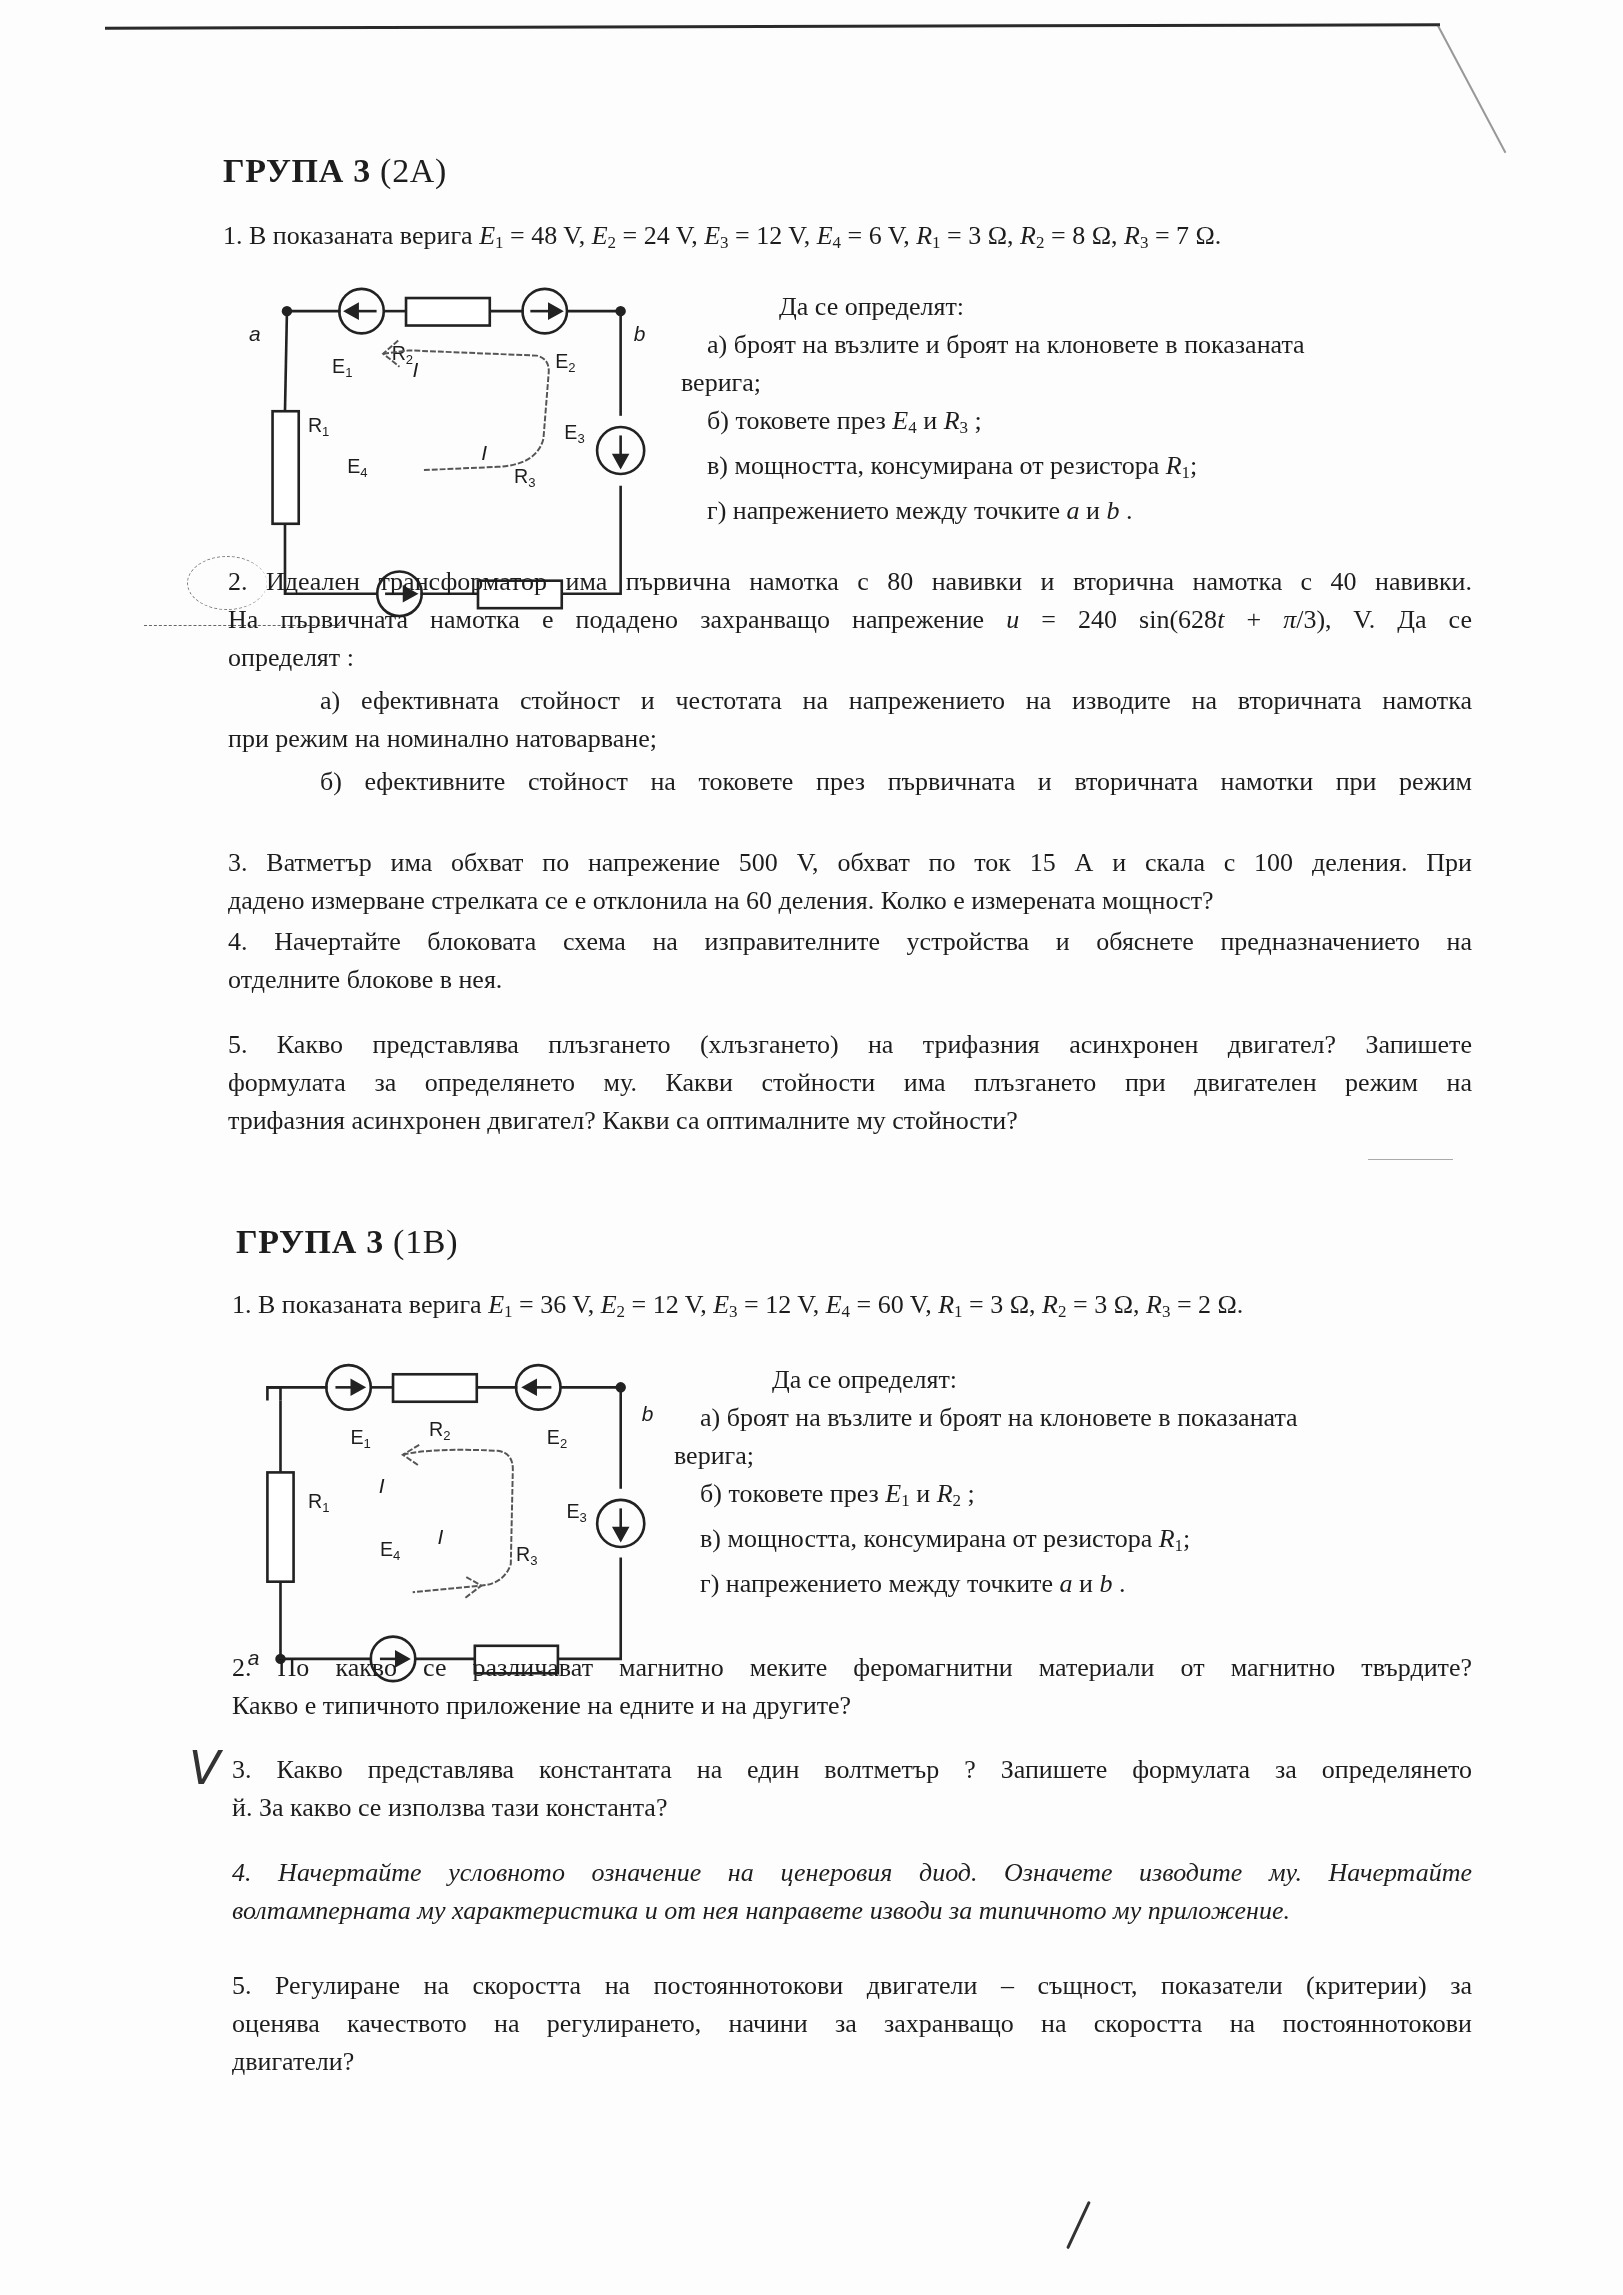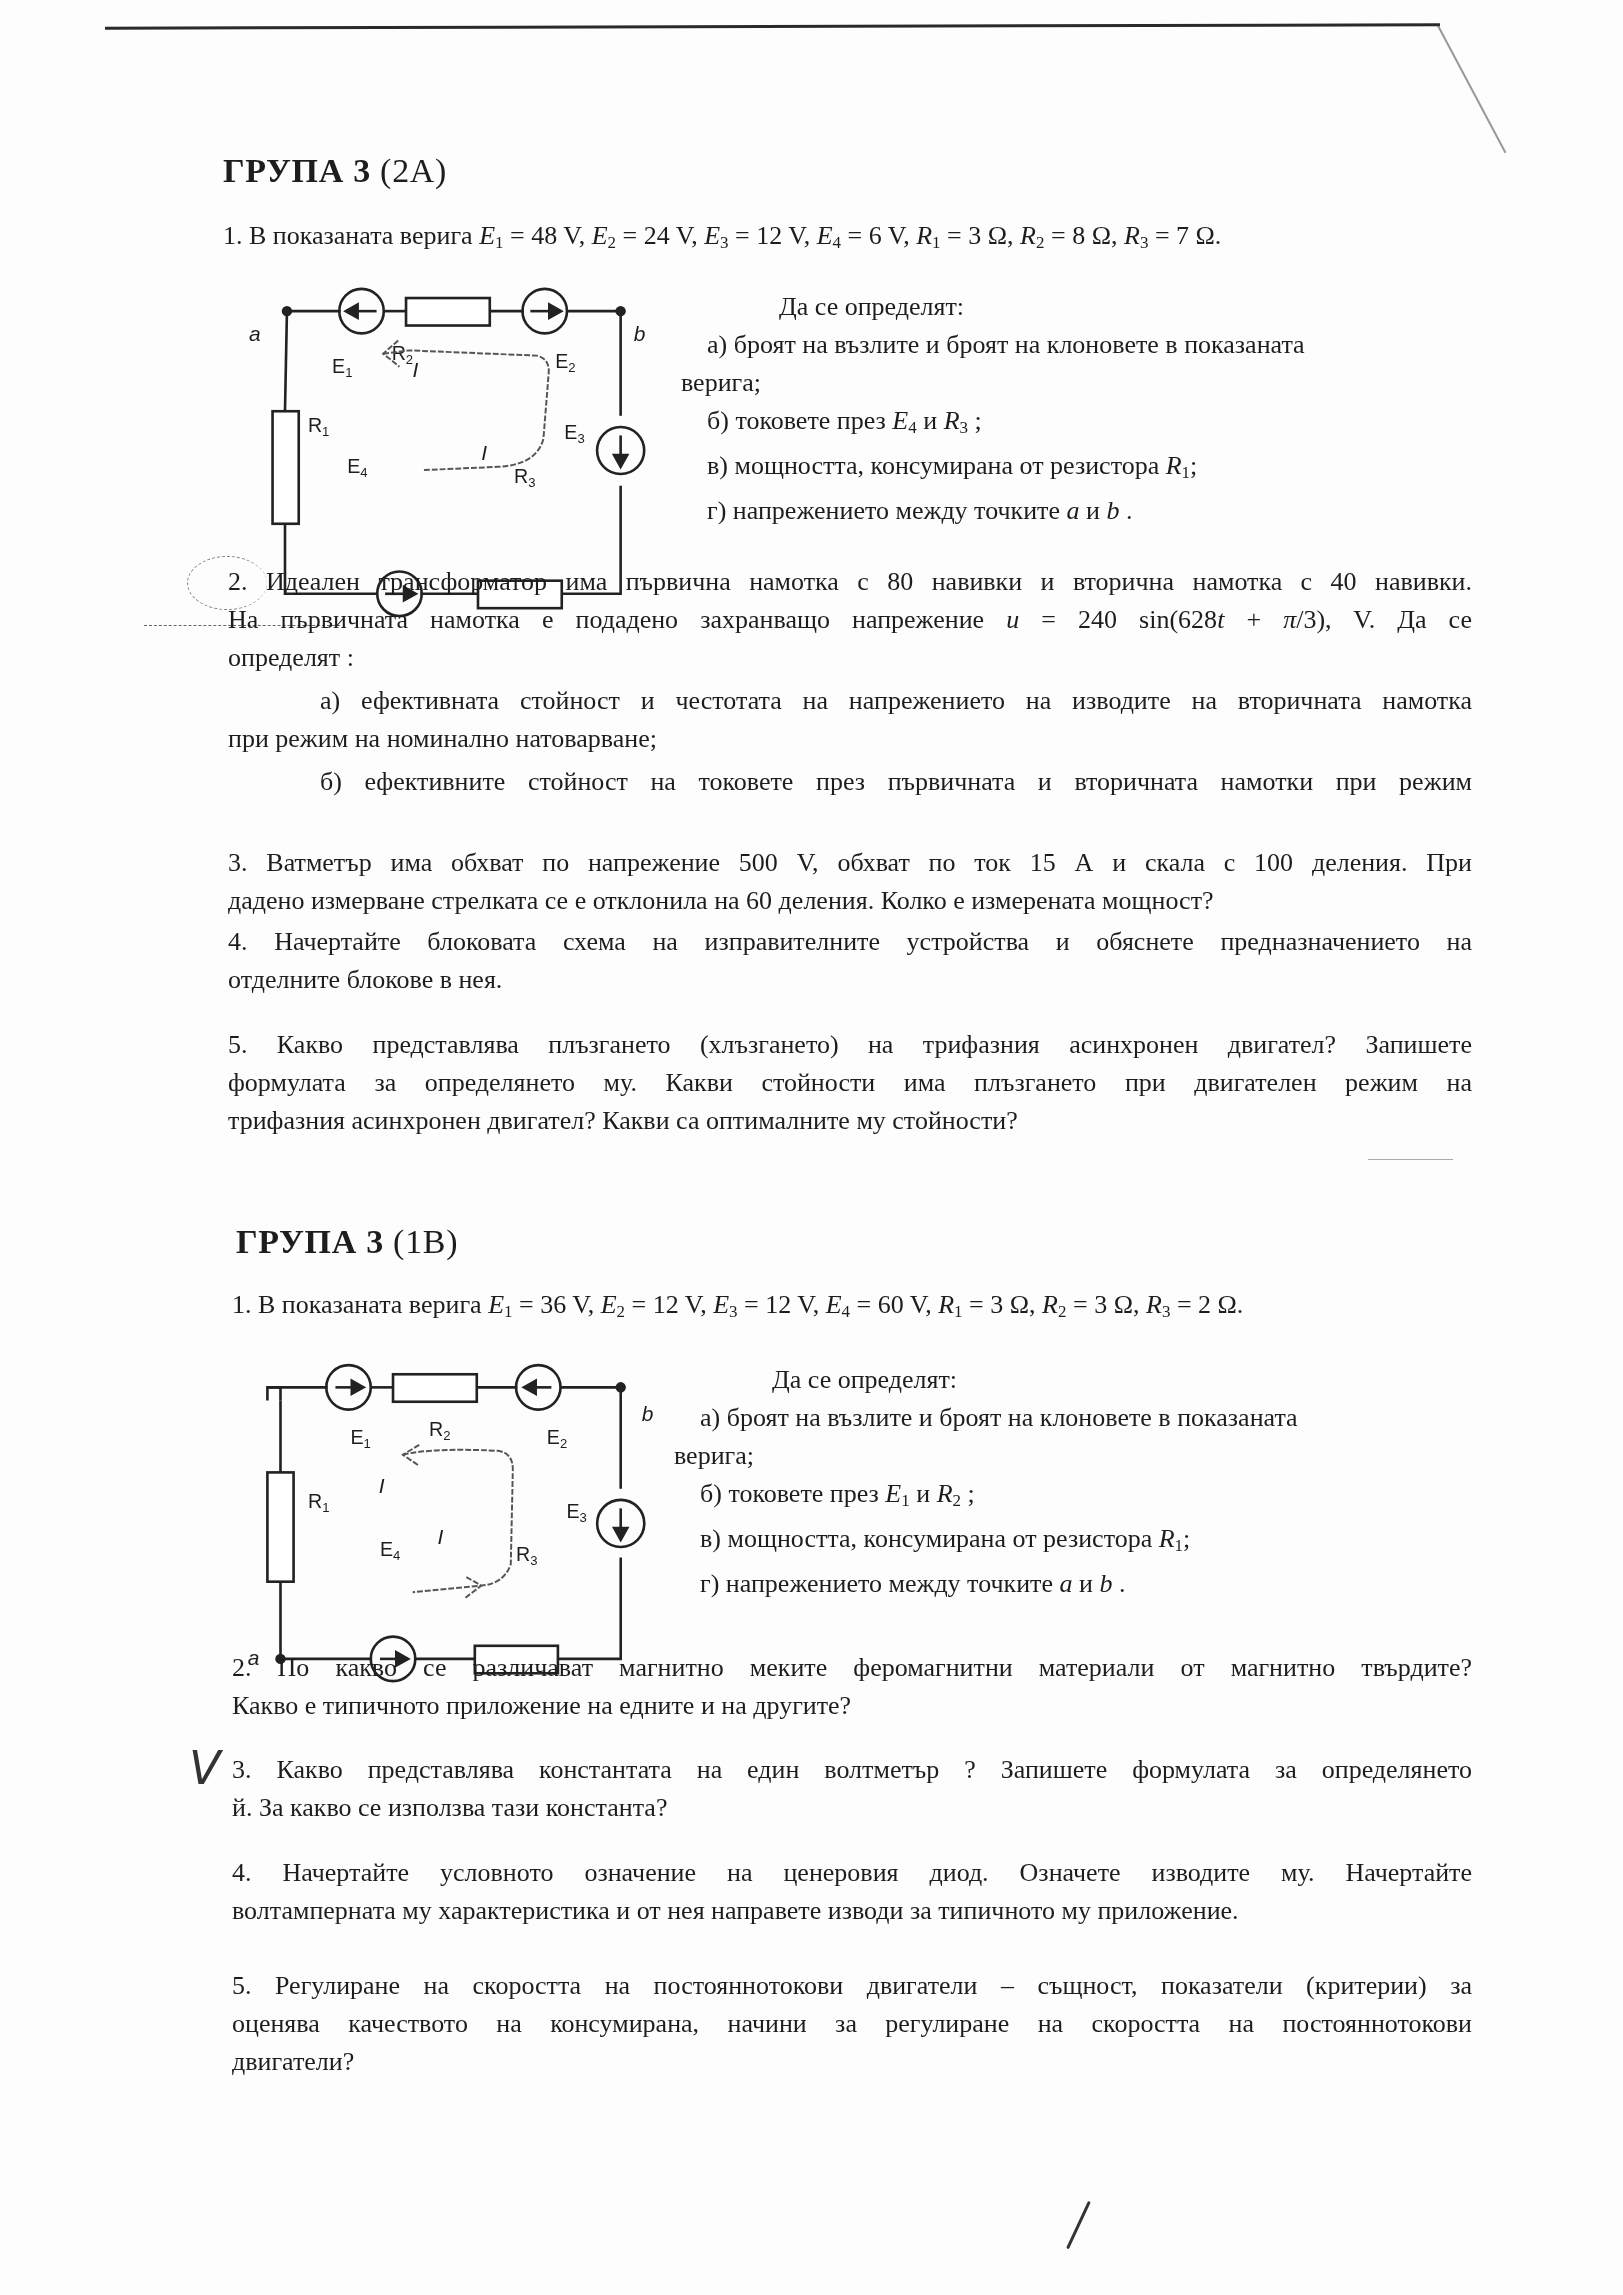--- a/index.html
+++ b/index.html
@@ -198,25 +198,25 @@
   <div class="just">2. По какво се различават магнитно меките феромагнитни материали от магнитно твърдите?</div>
   <div>Какво е типичното приложение на едните и на другите?</div>
 </div>
 
 <div class="check" style="left:189px;top:1741px;">V</div>
 <div class="abs p" style="left:232px;top:1751px;width:1240px;">
   <div class="just">3. Какво представлява константата на един волтметър ? Запишете формулата за определянето</div>
   <div>й. За какво се използва тази константа?</div>
 </div>
 
-<div class="abs p" style="left:232px;top:1854px;width:1240px;">
+<div class="abs p" style="left:232px;top:1854px;width:1240px;font-style:italic;">
   <div class="just">4. Начертайте условното означение на ценеровия диод. Означете изводите му. Начертайте</div>
   <div>волтамперната му характеристика и от нея направете изводи за типичното му приложение.</div>
 </div>
 
 <div class="abs p" style="left:232px;top:1967px;width:1240px;">
   <div class="just">5. Регулиране на скоростта на постояннотокови двигатели – същност, показатели (критерии) за</div>
-  <div class="just">оценява качеството на консумирана, начини за регулиране на скоростта на  постояннотокови</div>
+  <div class="just">оценява качеството на регулирането, начини за захранващо на скоростта на  постояннотокови</div>
   <div>двигатели?</div>
 </div>
 
 <div class="tick"></div>
 
 
 </body></html>

